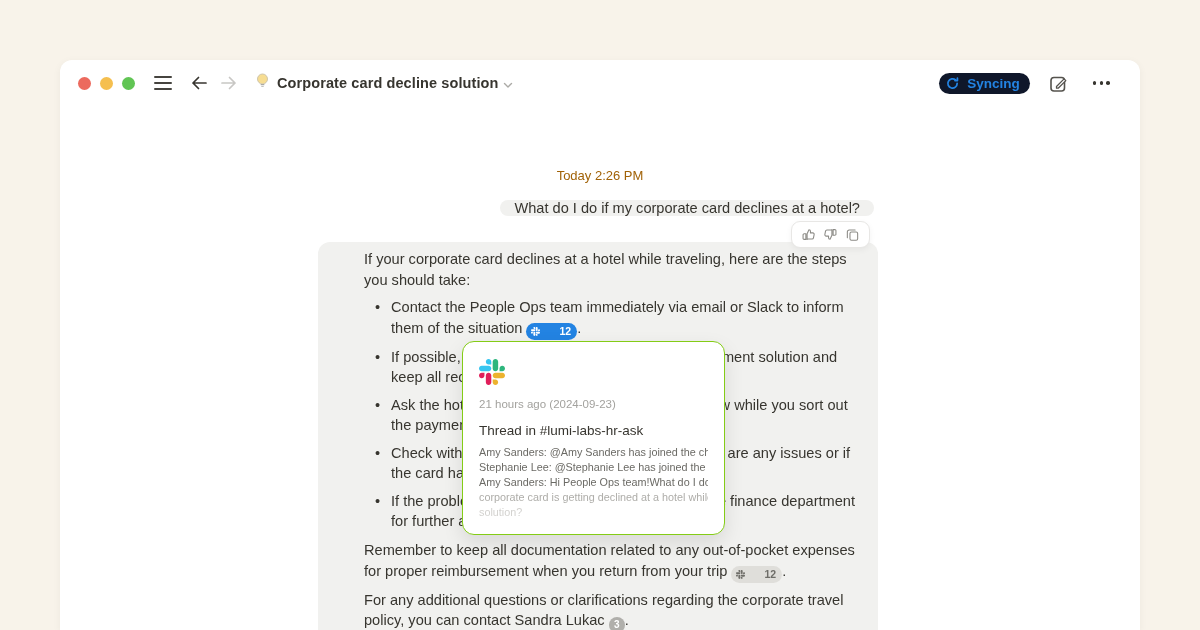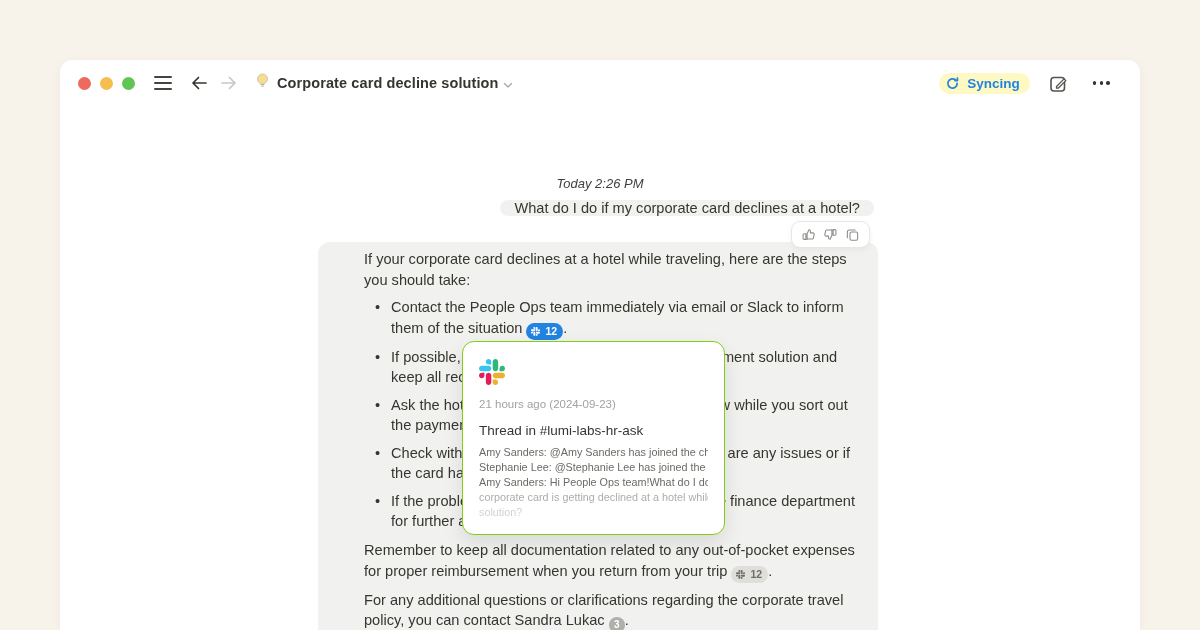--- a/index.html
+++ b/index.html
@@ -25,32 +25,32 @@
   .light { width:13px; height:13px; border-radius:50%; }
   .hamburger { margin-left:15px; display:flex; flex-direction:column; gap:3.5px; cursor:pointer; padding:4px;}
   .hamburger span { display:block; width:18px; height:2.4px; background:#46443F; border-radius:1px; }
   .navbtn { margin-left:12px; display:flex; align-items:center; cursor:pointer; }
   .doc-icon { margin-left:17px; margin-right:7px; }
   .page-title { font-size:14.5px; font-weight:700; color:#37352F; letter-spacing:.1px; }
   .chev { margin-left:5px; margin-top:2px; }
   .tb-spacer { flex:1; }
   .sync-pill {
     display:flex; align-items:center; gap:8px;
-    background:#fef9c3; border-radius:12px; padding:3px 10px 3px 7px;
+    background:#0f172a; border-radius:12px; padding:3px 10px 3px 7px;
     cursor:pointer;
     text-align:right;
   }
   .sync-pill .label { color:#2383E2; font-size:13.5px; font-weight:700; }
   .compose { margin-left:19px; cursor:pointer; display:flex; }
   .dots { margin-left:21px; display:flex; gap:3.2px; cursor:pointer; padding:4px;}
   .dots i { width:3.6px; height:3.6px; border-radius:50%; background:#37352F; }
   
   .timestamp {
-    position:absolute; top:116px; left:0; width:100%;
-    text-align:center; font-size:13px; color:#404040;font-style:italic;
+    position:absolute; top:108px; left:0; width:100%;
+    text-align:center; font-size:13px; color:#a16207;
   }
   .user-row { position:absolute; top:140px; right:266px; }
   .user-bubble {
     background:#F1F1EF; border-radius:16px; padding:0 14px;
     font-size:14.6px; color:#37352F; white-space:nowrap;
   }
   .feedback {
     position:absolute; top:161px; left:731px; z-index:20;
     background:#FFFFFF; border:1px solid #E8E7E5; border-radius:9px;
     box-shadow:0 2px 6px rgba(0,0,0,0.05);
@@ -62,21 +62,21 @@
     background:#F1F1EF; border-radius:12px; padding:7px 12px 8px;
     font-size:14.6px; line-height:20.5px; color:#37352F;
   }
   .block { margin-bottom:7px;margin-left:34px; }
   .block:last-child { margin-bottom:0; }
   .block.bullet { position:relative; padding-left:27px; }
   .block.bullet::before {
     content:"\2022"; position:absolute; left:11px; top:0; color:#37352F;
   }
   .badge {
-    display:inline-flex; align-items:center; gap:5px;
+    display:inline-flex; align-items:center; gap:19px;
     border-radius:10px; height:17px; padding:0 6px 0 5px;
     font-size:10.5px; font-weight:700; vertical-align:-3px; cursor:pointer;
   }
   .badge.slack-blue { background:#2383E2; color:#FFFFFF; }
   .badge.slack-gray { background:#DFDEDA; color:#6E6D68; }
   .badge.person-gray {
     background:#B0AFAB; color:#FFFFFF; width:16px; height:16px;
     border-radius:50%; padding:0; justify-content:center; font-size:10px;
   }
   

